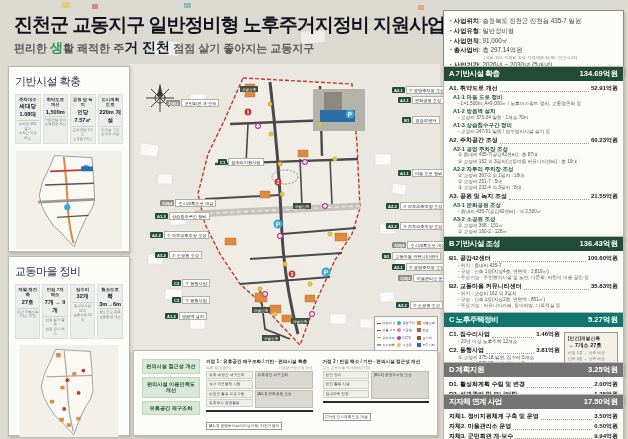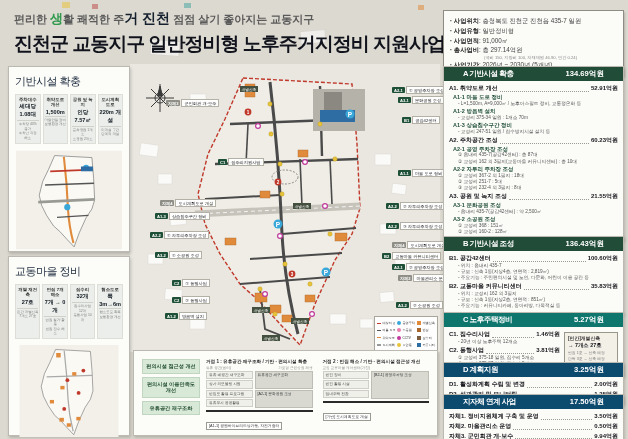--- a/index.html
+++ b/index.html
@@ -46,24 +46,24 @@
 .hub-flex{display:flex;gap:2px}
 .hub-rows{flex:1}
 .hub-cell{font-size:3.7px;color:#444;background:#f0f0ea;border:1px solid #cfcfc7;margin-bottom:1px;padding:0 2px;line-height:1.7;white-space:nowrap;overflow:hidden}
 .hub-links{width:58px;flex:0 0 auto;display:flex;flex-direction:column;gap:1px}
 .hub-link{font-size:3.7px;color:#333;background:#d9d9d2;border:1px solid #bdbdb4;padding:1px 2px;line-height:1.5;flex:1}
 .hub-bar{border-top:2px solid #2a2a2a;margin:2px 0 1px}
 .hub-footer{font-size:3.8px;color:#333;border:1px solid #9a9a92;background:#fff;display:inline-block;padding:0 2px;line-height:1.6}
 
 .rpanel{position:absolute;left:443px;width:181px;background:#fbfbf8;border:1px solid #bcb9b0;
   box-shadow:1px 2px 3px rgba(0,0,0,.18);z-index:6}
-.phead{display:flex;justify-content:space-between;align-items:center;color:#fff;padding:2px 19px}
+.phead{display:flex;justify-content:space-between;align-items:center;color:#fff;padding:2px 5px}
 .theme-green .phead{background:#214c38}
 .theme-olive .phead{background:#0f766e}
-.theme-brown .phead{background:#0c4a6e}
+.theme-brown .phead{background:#737373}
 .phl{font-size:7.6px;font-weight:bold;letter-spacing:-0.5px}
 .pha{font-size:7.6px;font-weight:bold}
 .pbody{padding:2px 5px 4px}
 .withside{display:flex;gap:4px}
 .withside .rows{flex:1}
 .r-s{display:flex;align-items:flex-end;font-size:6px;font-weight:bold;color:#17171c;margin-top:2px;line-height:1.3}
 .r-s .rt{white-space:nowrap}
 .leader{flex:1;border-bottom:1px dotted #9a9a94;margin:0 2px 1px}
 .ra{white-space:nowrap}
 .r-i{font-size:5.5px;font-weight:bold;color:#23513a;margin:1px 0 0 4px;line-height:1.25}
@@ -104,22 +104,22 @@
 <div class="bgblock" style="left:150px;top:40px;width:30px;height:16px;transform:rotate(4deg)"></div>
 <div class="bgblock" style="left:300px;top:30px;width:26px;height:14px;transform:rotate(-5deg)"></div>
 <div class="bgblock" style="left:560px;top:48px;width:30px;height:14px;transform:rotate(6deg)"></div>
 <div class="bgblock" style="left:90px;top:400px;width:30px;height:18px;transform:rotate(-7deg)"></div>
 <div class="doodle" style="left:62px;top:2px;width:8px;height:6px;background:#e8c33a"></div>
 <div class="doodle" style="left:92px;top:4px;width:6px;height:5px;background:#c0504d"></div>
 <div class="doodle" style="left:184px;top:3px;width:7px;height:5px;background:#4aa6a0"></div>
 <div class="doodle" style="left:418px;top:5px;width:6px;height:5px;background:#e08a3c"></div>
 
 <div id="headerbar">
+  <div id="main-title">진천군 교동지구 일반정비형 노후주거지정비 지원사업</div>
   <div id="slogan"><span class="sl-g">편리한 </span><span class="sl-green">생</span><span class="sl-g">활 쾌적한 주</span><span class="sl-dark">거 진천</span><span class="sl-g"> 점점 살기 좋아지는 교동지구</span></div>
-  <div id="main-title">진천군 교동지구 일반정비형 노후주거지정비 지원사업</div>
 </div>
 <div id="infobox">
     <div class="inforow">
       <span class="il">사업위치</span>
       <span class="iv"> : 충청북도 진천군 진천읍 435-7 일원</span>
     </div>
     <div class="inforow">
       <span class="il">사업유형</span>
       <span class="iv"> : 일반정비형</span>
     </div>

